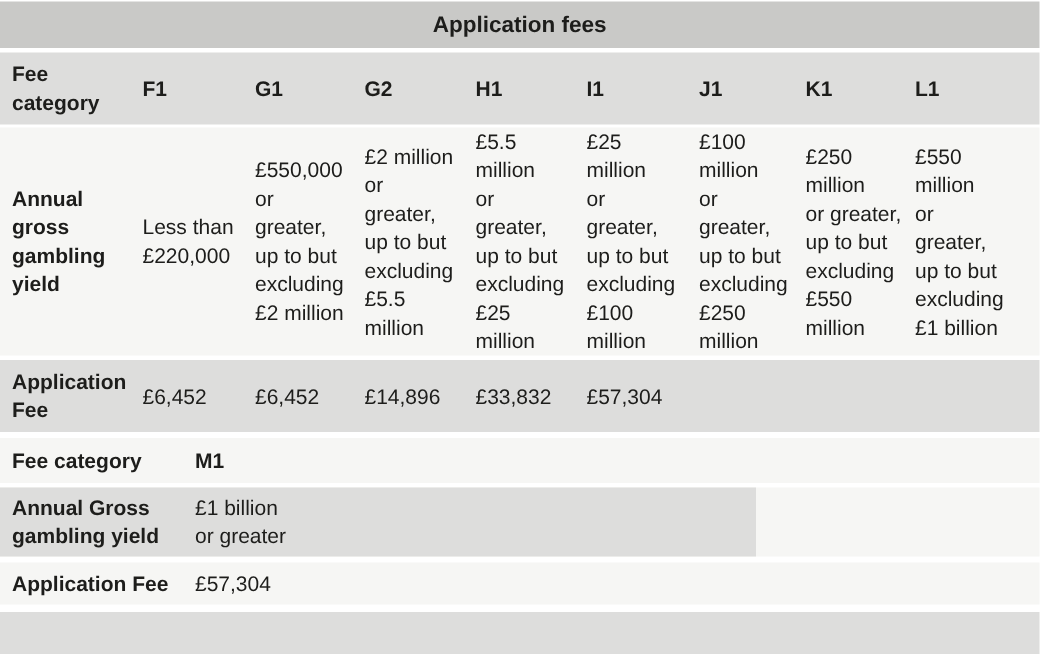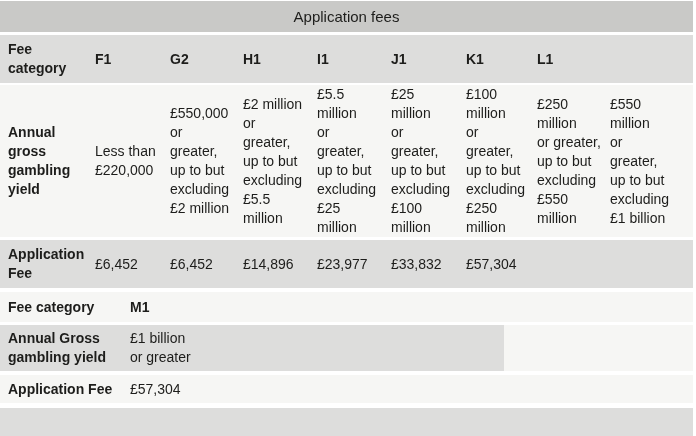--- a/index.html
+++ b/index.html
@@ -16,21 +16,21 @@
     overflow: hidden;
   }
   .wrap { width: 693px; padding-top: 1px; }
 
   .t1-header {
     height: 31px;
     background: #c9c9c7;
     display: flex;
     align-items: center;
     justify-content: center;
-    font-weight: 400;
+    font-weight: 700;
     font-size: 15px;
     margin-bottom: 3px;
   }
 
   .grid9 {
     display: grid;
     grid-template-columns: 87px 75px 73px 74px 74px 75px 71px 73px 1fr;
     padding-left: 8px;
     align-items: center;
   }
@@ -67,20 +67,21 @@
 <body>
 
 <div class="page">
   <div class="wrap">
 
     <div class="t1-header">Application fees</div>
 
     <div class="grid9 r-cats">
       <div class="cell bold">Fee category</div>
       <div class="cell bold">F1</div>
+      <div class="cell bold">G1</div>
       <div class="cell bold">G2</div>
       <div class="cell bold">H1</div>
       <div class="cell bold">I1</div>
       <div class="cell bold">J1</div>
       <div class="cell bold">K1</div>
       <div class="cell bold">L1</div>
     </div>
 
     <div class="grid9 r-yield">
       <div class="cell bold">Annual gross gambling yield</div>
@@ -137,21 +138,20 @@
 up to but
 excluding
 £1 billion</div>
     </div>
 
     <div class="grid9 r-fees">
       <div class="cell bold">Application Fee</div>
       <div class="cell">£6,452</div>
       <div class="cell">£6,452</div>
       <div class="cell">£14,896</div>
-      <div class="cell">£23,977</div>
       <div class="cell">£33,832</div>
       <div class="cell">£57,304</div>
     </div>
 
     <div class="grid3 t2-r1">
       <div class="cell bold">Fee category</div>
       <div class="cell bold">M1</div>
       <div class="cell"></div>
     </div>
 

